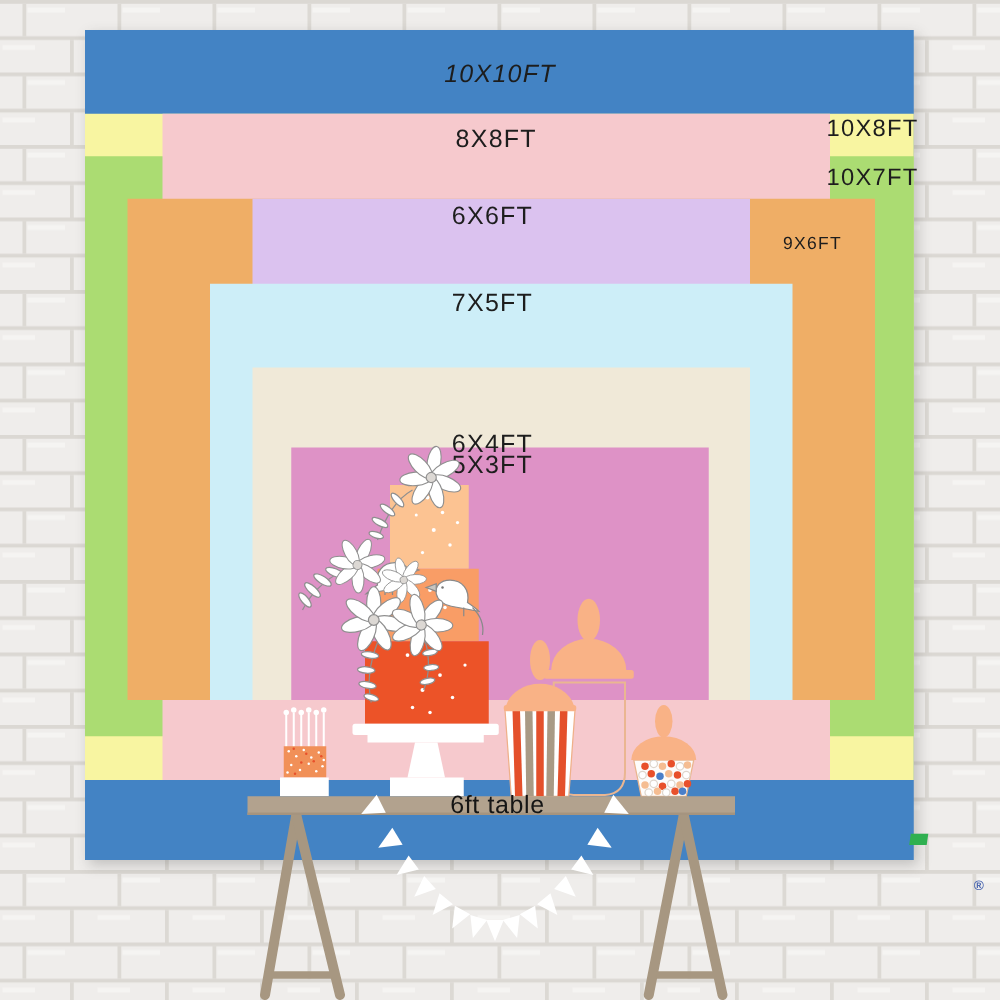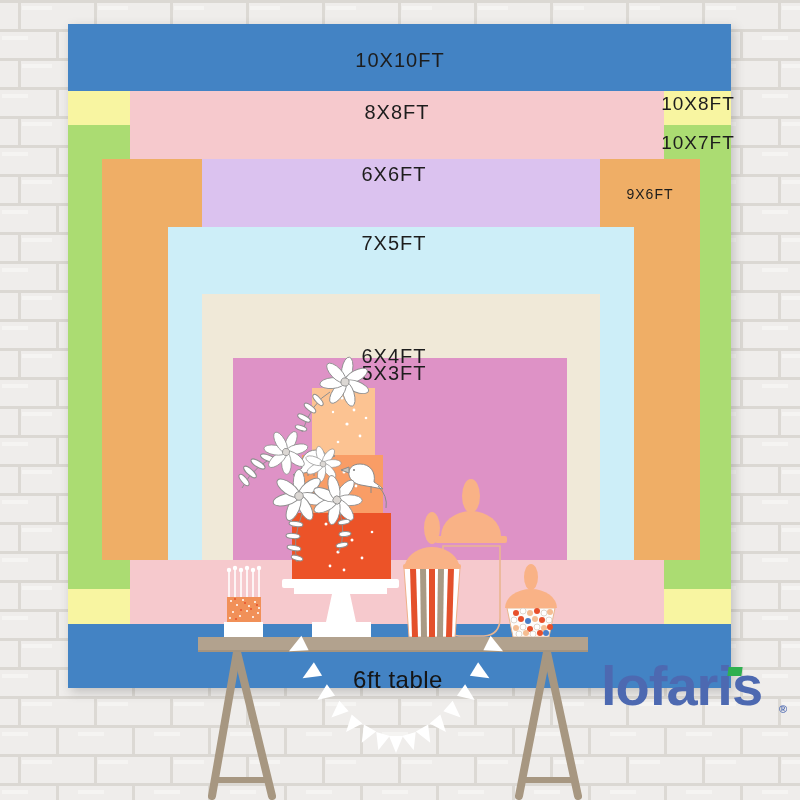--- a/index.html
+++ b/index.html
@@ -14,32 +14,32 @@
   .r0{left:68px;top:24px;width:663px;height:664px;}
   .r1{left:68px;top:91px;width:663px;height:533px;}
   .r2{left:68px;top:125px;width:663px;height:464px;}
   .r3{left:130px;top:91px;width:534px;height:533px;}
   .r4{left:102px;top:159px;width:598px;height:401px;}
   .r5{left:202px;top:159px;width:398px;height:401px;}
   .r6{left:168px;top:227px;width:466px;height:333px;}
   .r7{left:202px;top:294px;width:398px;height:266px;}
   .r8{left:233px;top:358px;width:334px;height:202px;}
   
-  .l0{left:400px;top:60px;}
+  .l0{left:400px;top:60px;font-style:italic;}
   .l1{left:698px;top:104px;font-size:19px;text-align:right;}
   .l2{left:698px;top:143px;font-size:19px;text-align:center;}
   .l3{left:397px;top:112px;}
   .l4{left:650px;top:194px;font-size:14px;}
   .l5{left:394px;top:174px;}
   .l6{left:394px;top:243px;}
   .l7{left:394px;top:309px;margin-top:47px;}
   .l8{left:394px;top:373px;}
   .scene{position:absolute;left:0;top:0;z-index:3;}
   .table-label{position:absolute;z-index:4;left:398px;top:645px;transform:translate(-50%,-50%);
-       font-size:24px;color:#151515;letter-spacing:.5px;margin-top:35px;}
+       font-size:20px;color:#151515;letter-spacing:.5px;}
   .logo{position:absolute;z-index:5;left:601px;top:657px;width:200px;height:70px;}
   .logo-text{font-size:56px;font-weight:700;letter-spacing:-1px;line-height:58px;}
   .logo-green{position:absolute;left:127px;top:10px;width:14px;height:9px;transform:skewX(-8deg);}
   .logo-reg{position:absolute;left:178px;top:46px;font-size:11px;font-weight:700;}
 </style>
 </head>
 <body>
 
 <div class="stage">
 
@@ -336,18 +336,17 @@
       <polygon points="-7,0 7,0 0,17" transform="translate(448,706) rotate(-48)"></polygon>
       <polygon points="-7,0 7,0 0,17" transform="translate(461,690) rotate(-54)"></polygon>
       <polygon points="-8,0 8,0 0,18" transform="translate(474,669) rotate(-59)"></polygon>
       <polygon points="-8,0 8,0 0,18" transform="translate(487,643) rotate(-63)"></polygon>
     </g>
   </svg>
 
   <span class="table-label">6ft table</span>
 
   <div class="logo">
-    <span class="logo-text" style="color: rgb(77, 105, 177);">lofaris</span>
     <span class="logo-green" style="background: rgb(47, 176, 80);"></span>
     <span class="logo-reg" style="color: rgb(77, 105, 177);">®</span>
   </div>
 
 </div>
 
 </body></html>

